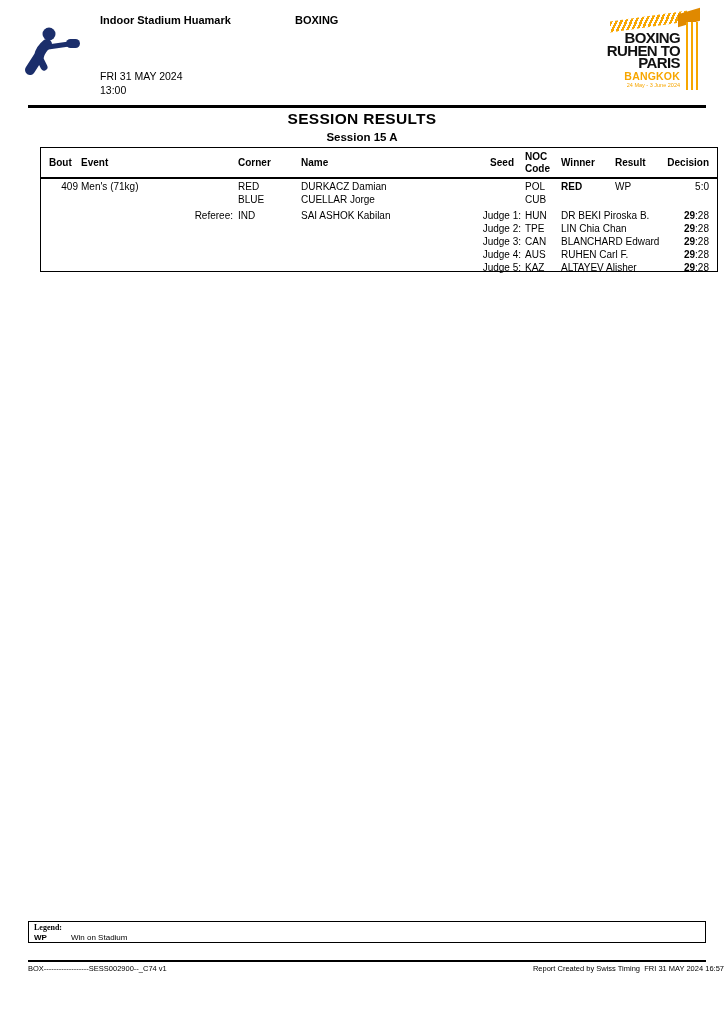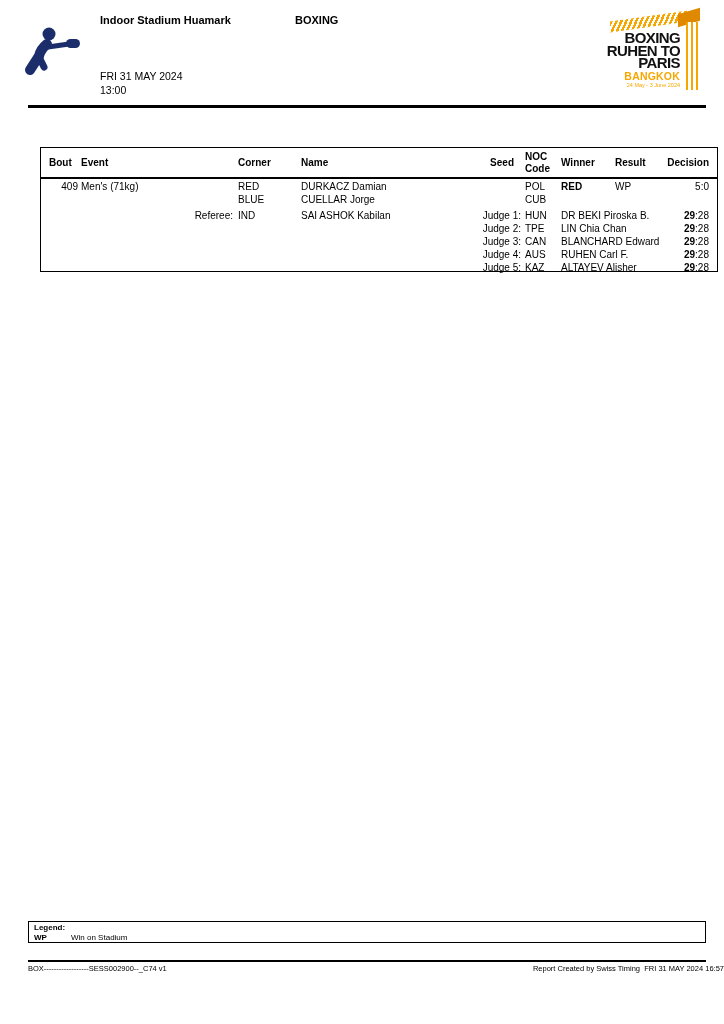--- a/index.html
+++ b/index.html
@@ -55,21 +55,21 @@
   .c-winner{left:520px;font-weight:bold;}
   .c-jname{left:520px;}
   .c-result{left:574px;}
   .c-decision{right:8px;text-align:left;}
   .r1 span{top:33px;} .r2 span{top:46px;}
   .rref span{top:62px;} .rj2 span{top:75px;} .rj3 span{top:88px;} .rj4 span{top:101px;} .rj5 span{top:114px;}
   .score-b{font-weight:bold;}
   
   .legend{left:28px;top:921px;width:678px;height:22px;border:1.2px solid #000;box-sizing:border-box;font-size:8px;}
   .legend span{position:absolute;white-space:nowrap;}
-  .lg-title{left:5px;top:1px;font-weight:bold;}
+  .lg-title{left:5px;top:1px;font-weight:bold;font-family:Liberation Serif, serif;}
   .lg-abbr{left:5px;top:11px;font-weight:bold;}
   .lg-desc{left:42px;top:11px;}
   
   .f-rule{left:28px;top:960px;width:678px;height:2px;background:#000;}
   .footer-text{top:964px;font-size:7.5px;white-space:pre;}
   .f-left{left:28px;}
   .f-center{left:0;width:724px;text-align:right;}
   .f-right{right:18px;}
 </style>
 </head>
@@ -99,20 +99,22 @@
       <div class="logo-big">BOXING</div>
       <div class="logo-big">RUHEN TO</div>
       <div class="logo-big">PARIS</div>
       <div class="logo-city">BANGKOK</div>
       <div class="logo-dates">24 May - 3 June 2024</div>
     </div>
   </div>
 
   <div class="abs rule-thick"></div>
 
+  <div class="abs title">SESSION RESULTS</div>
+  <div class="abs subtitle">Session 15 A</div>
 
   <div class="abs tbox">
     <div class="thead">
       <span class="h-bout">Bout</span>
       <span class="h-event">Event</span>
       <span class="h-corner">Corner</span>
       <span class="h-name">Name</span>
       <span class="h-seed">Seed</span>
       <span class="h-noc1">NOC</span>
       <span class="h-noc2">Code</span>

